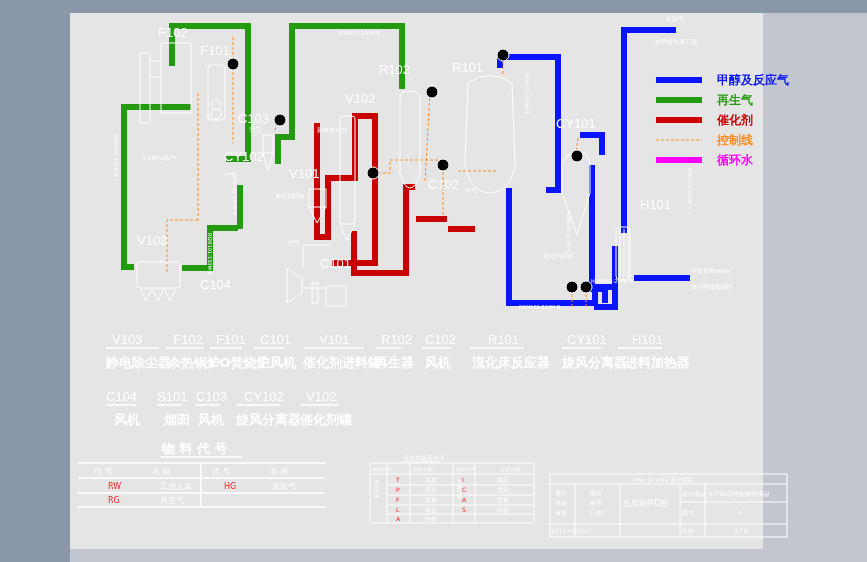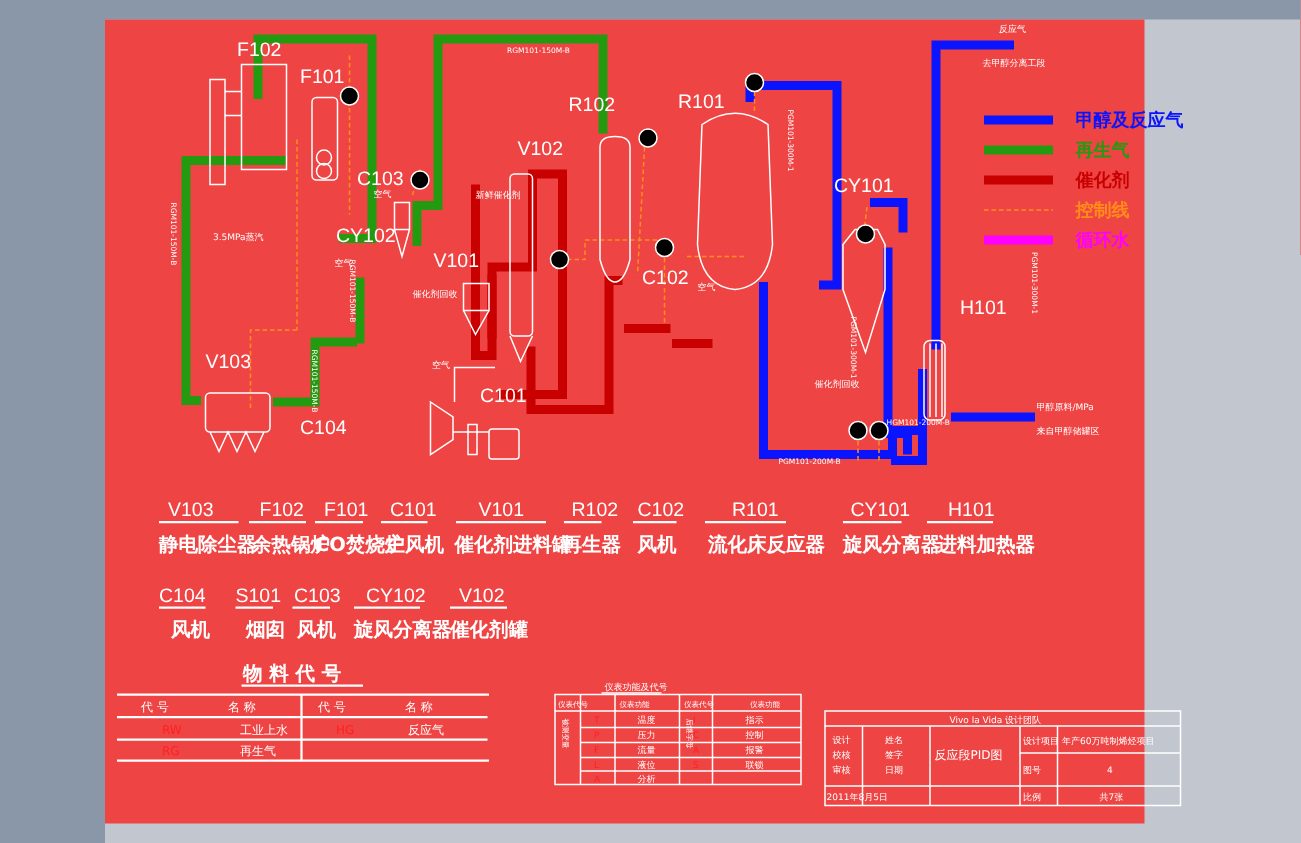--- a/index.html
+++ b/index.html
@@ -1,19 +1,19 @@
 <!DOCTYPE html>
 <html><head>
 <meta charset="utf-8">
 <style>
   html,body{margin:0;padding:0;}
   body{width:867px;height:562px;background:#c2c6cf;position:relative;overflow:hidden;font-family:"DejaVu Sans",sans-serif;}
   #topband{position:absolute;left:0;top:0;width:867px;height:13px;background:#8a97a8;}
   #leftband{position:absolute;left:0;top:0;width:70px;height:562px;background:#8a97a8;}
-  #canvas{position:absolute;left:70px;top:13px;width:693px;height:536px;background:#ef4444;}
+  #canvas{position:absolute;left:70px;top:13px;width:693px;height:536px;background:#e5e5e5;}
   svg text{font-family:"DejaVu Sans",sans-serif;}
   .tag{fill:#fff;font-size:13px;font-family:"Liberation Sans Narrow","Liberation Sans",sans-serif;}
   .small{fill:#fff;font-size:5px;}
   .cn{fill:#fff;font-size:13px;font-weight:bold;}
   .leg{font-size:12px;font-weight:bold;}
   .t6{fill:#fff;font-size:6px;}
   .t8{fill:#fff;font-size:8px;}
   .red{fill:#ff2020;}
 </style>
 </head>

